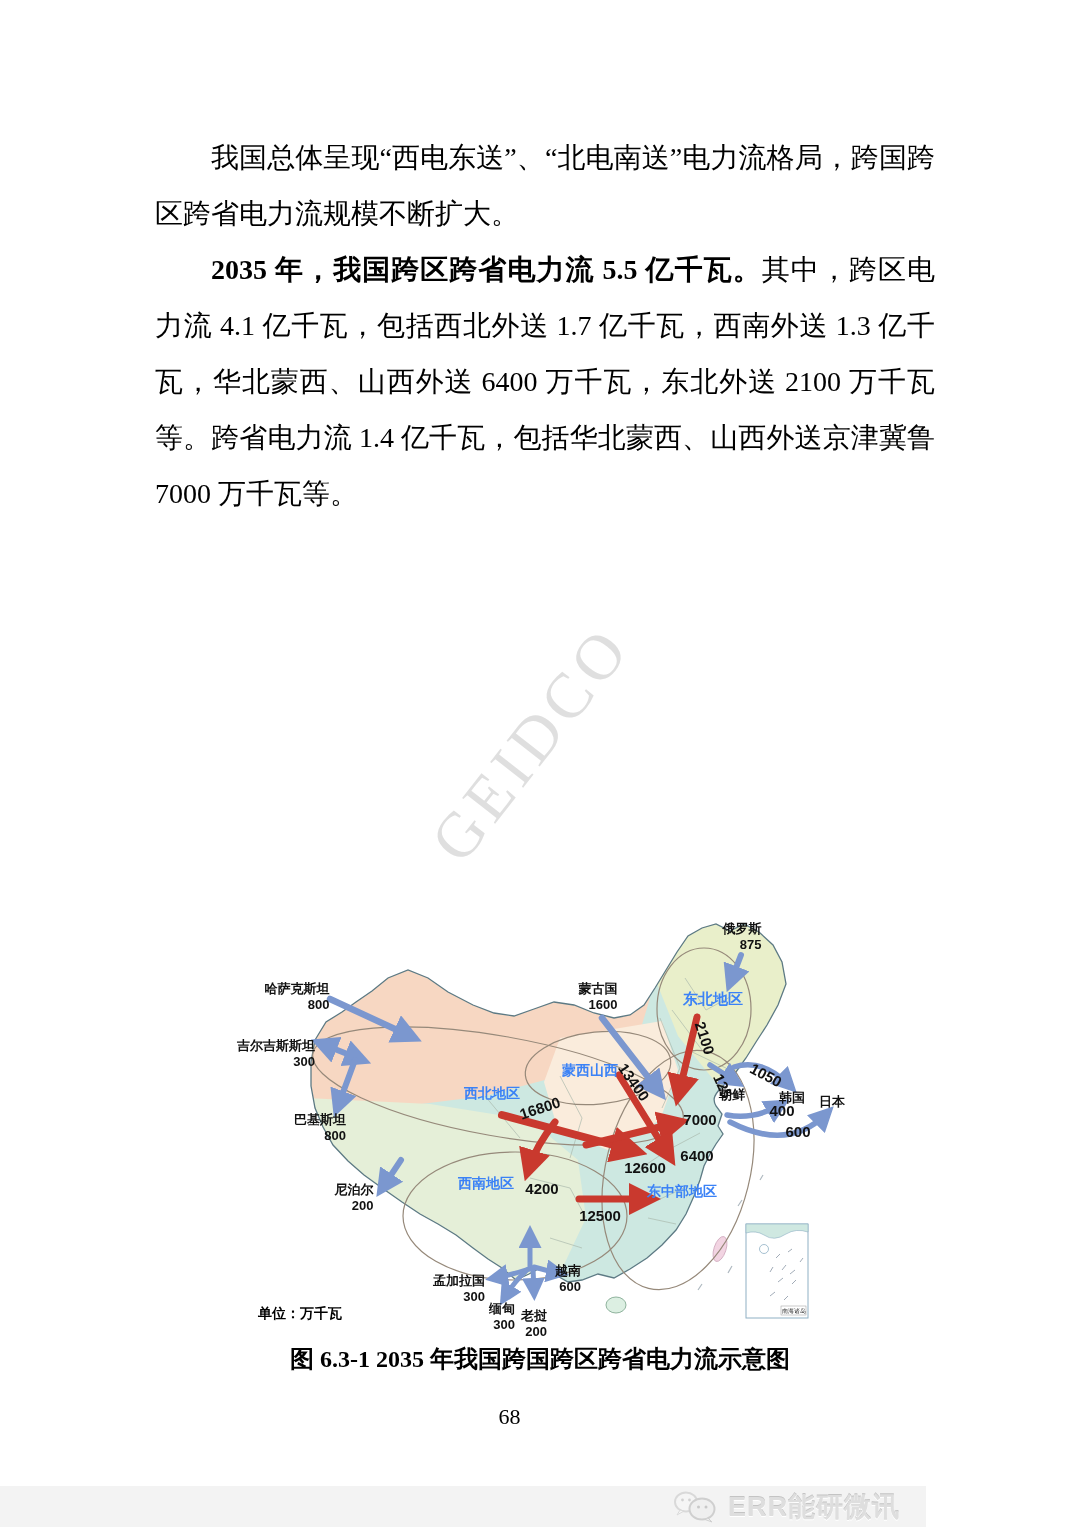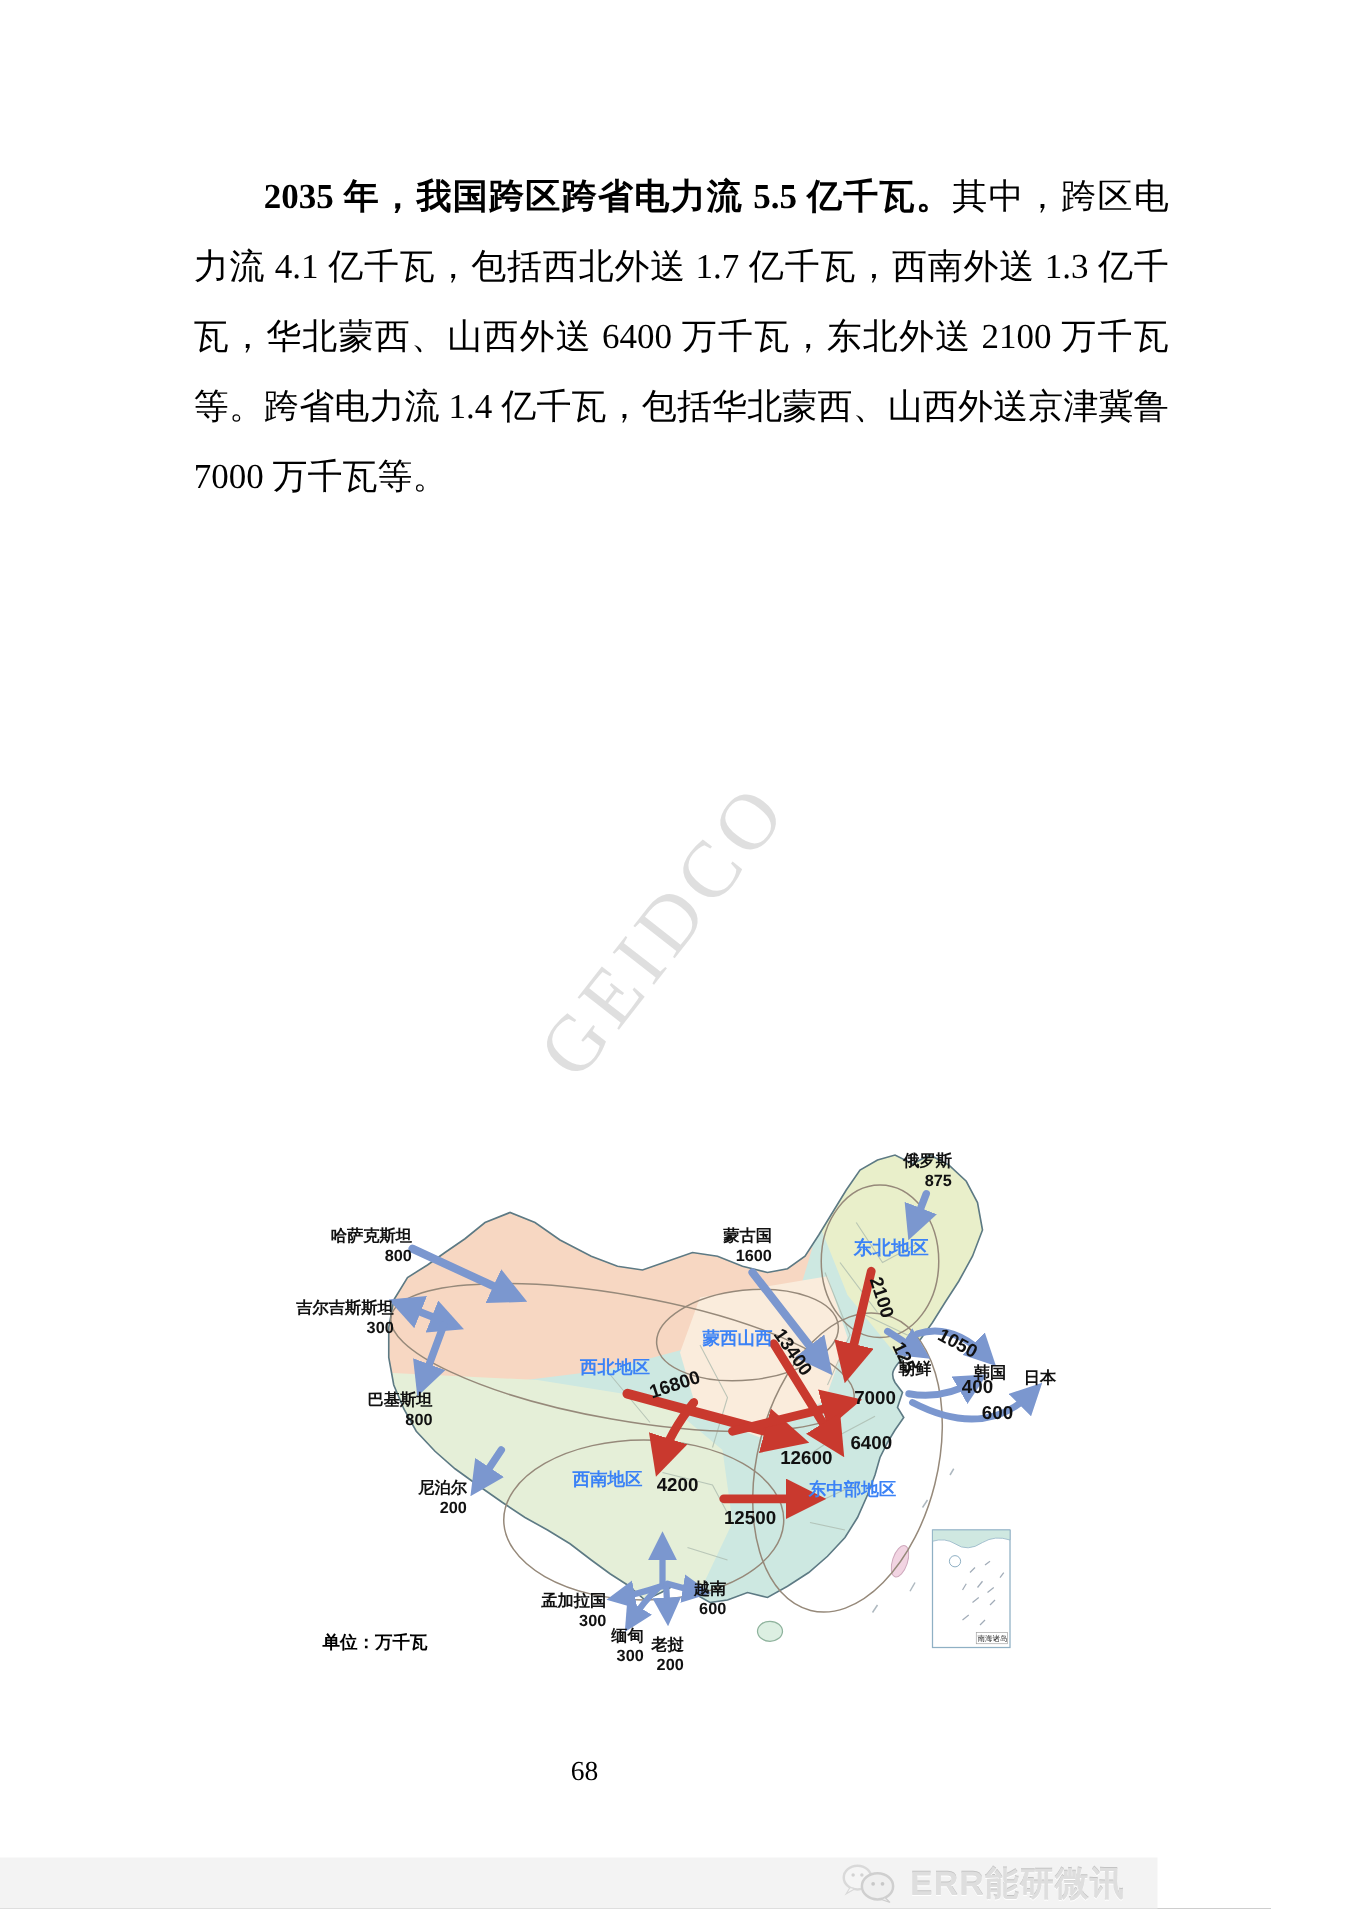--- a/index.html
+++ b/index.html
@@ -27,38 +27,39 @@
   .region{font-size:14px;color:#3b82f6;}
   .region-big{font-size:15px;}
   .unit{position:absolute;left:28px;top:387px;font-family:"Liberation Sans",sans-serif;
         font-weight:bold;font-size:14px;z-index:3;}
   .inset-label{position:absolute;transform:translate(-50%,-50%);font-size:6px;
         font-family:"Liberation Sans",sans-serif;color:#333;z-index:3;}
   
   .caption{position:absolute;left:0;top:1343px;width:1080px;text-align:center;
            font-size:24px;font-weight:bold;z-index:1;}
   .pagenum{position:absolute;left:0;top:1404px;width:935px;text-align:center;
-           font-size:22px;z-index:1;}
+           font-size:22px;z-index:1;padding-left:42px;}
   
   .footer{position:absolute;left:0;top:1486px;width:926px;height:41px;background:#f3f3f3;
           display:flex;align-items:center;justify-content:flex-end;padding-right:26px;
           box-sizing:border-box;z-index:2;}
   .wm-footer-text{font-family:"Liberation Sans",sans-serif;font-weight:bold;font-size:27px;
           color:#dedede;letter-spacing:1px;
           text-shadow:0 1px 0 #ffffff,0 -1px 0 #c4c4c4;}
   .wm-logo{margin-right:10px;opacity:.9;}
 </style>
 </head>
 <body>
 
 <div class="page">
 
   <div class="wm-diag">GEIDCO</div>
 
   <div class="content">
+    <p class="body">我国总体呈现“西电东送”、“北电南送”电力流格局，跨国跨区跨省电力流规模不断扩大。</p>
     <p class="body"><strong>2035 年，我国跨区跨省电力流 5.5 亿千瓦。</strong><span>其中，跨区电力流 4.1 亿千瓦，包括西北外送 1.7 亿千瓦，西南外送 1.3 亿千瓦，华北蒙西、山西外送 6400 万千瓦，东北外送 2100 万千瓦等。跨省电力流 1.4 亿千瓦，包括华北蒙西、山西外送京津冀鲁 7000 万千瓦等。</span></p>
   </div>
 
   <div class="map">
     <svg viewBox="0 0 640 432" width="640" height="432">
       <defs>
         <marker id="ra" markerWidth="4.6" markerHeight="4.6" refX="2.6" refY="2.3" orient="auto" markerUnits="strokeWidth">
           <path d="M0,0 L4.6,2.3 L0,4.6 Z" fill="#c9392e"></path>
         </marker>
         <marker id="ba" markerWidth="4.6" markerHeight="4.6" refX="2.6" refY="2.3" orient="auto" markerUnits="strokeWidth">
@@ -216,20 +217,21 @@
     <div class="lbl flow" style="left:470px;top:201px;">7000</div>
     <div class="lbl flow" style="left:467px;top:237px;">6400</div>
     <div class="lbl flow" style="left:415px;top:249px;">12600</div>
     <div class="lbl flow" style="left:312px;top:270px;">4200</div>
     <div class="lbl flow" style="left:370px;top:297px;">12500</div>
 
     <div class="unit">单位：万千瓦</div>
     <div class="inset-label" style="left:564px;top:393px;">南海诸岛</div>
   </div>
 
+  <div class="caption">图 6.3-1 2035 年我国跨国跨区跨省电力流示意图</div>
   <div class="pagenum">68</div>
 
   <div class="footer">
     <svg class="wm-logo" width="46" height="34" viewBox="0 0 46 34">
       <ellipse cx="14" cy="12" rx="11" ry="9.5" fill="#f6f6f6" stroke="#d7d7d7" stroke-width="2"></ellipse>
       <circle cx="10.5" cy="10" r="1.4" fill="#cfcfcf"></circle>
         <circle cx="17.5" cy="10" r="1.4" fill="#cfcfcf"></circle>
       <path d="M8,20 L5,25 L12,21 Z" fill="#f6f6f6" stroke="#d7d7d7" stroke-width="1"></path>
       <ellipse cx="30" cy="19" rx="12.5" ry="10.5" fill="#efefef" stroke="#cccccc" stroke-width="2"></ellipse>
       <circle cx="26.5" cy="17" r="1.5" fill="#c4c4c4"></circle>

